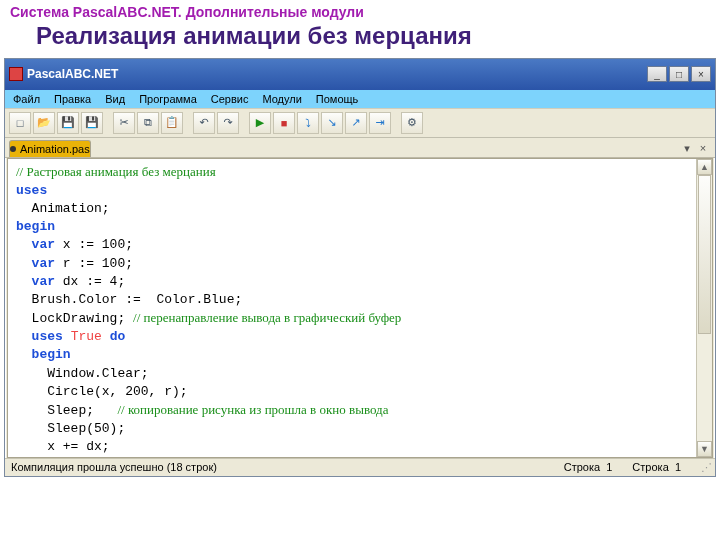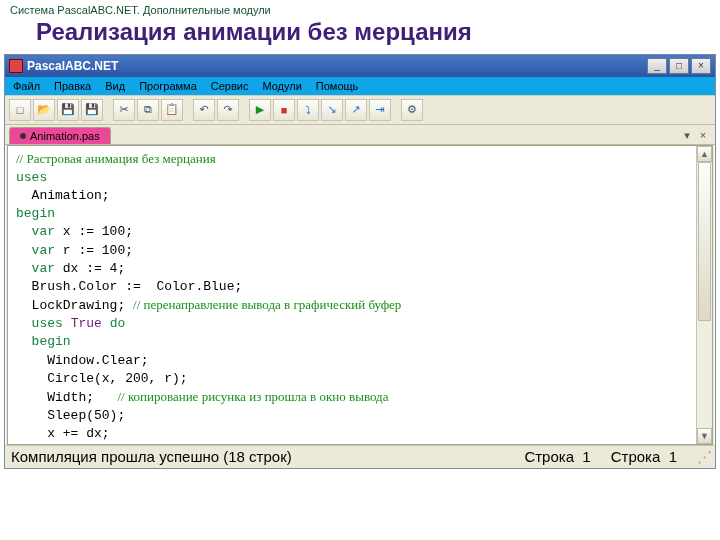--- a/index.html
+++ b/index.html
@@ -7,23 +7,23 @@
     margin: 0;
     padding: 0;
     width: 720px;
     height: 540px;
     font-family: Arial, sans-serif;
     background: #fff;
     overflow: hidden;
     position: relative;
   }
   .slide-header {
-    color: #14532d;
-    font-size: 11px;
-    font-weight: normal;
+    color: #a21caf;
+    font-size: 14px;
+    font-weight: bold;
     padding: 4px 10px 2px 10px;
   }
   .slide-title {
     color: #3f1f78;
     font-size: 24px;
     font-weight: bold;
     padding: 0 36px 8px 36px;
     line-height: 1.15;
   }
   .ide-window {
@@ -32,21 +32,21 @@
     background: #ece9d8;
     font-size: 11px;
     box-shadow: 0 0 0 1px #fff inset;
   }
   .titlebar {
     background: linear-gradient(#4a79c4, #2a54a8);
     color: #fff;
     display: flex;
     align-items: center;
     padding: 2px 4px;
-    height: 22px;
+    height: 31px;
   }
   .titlebar .app-icon {
     width: 14px; height: 14px;
     background: #d44; margin-right: 4px;
     display:inline-block;
     border:1px solid #800;
   }
   .titlebar .title-text { font-weight: bold; font-size: 12px; flex: 1; }
   .win-btns { display: flex; gap: 2px; }
   .win-btn {
@@ -54,21 +54,21 @@
     background: linear-gradient(#f0f0f0,#cfcfcf);
     border: 1px solid #6a7a94;
     font-size: 10px;
     display: flex; align-items: center; justify-content: center;
     color: #333;
   }
   .menubar {
     display: flex;
     gap: 14px;
     padding: 3px 8px;
-    background: #0ea5e9;
+    background: #7dd3fc;
     font-size: 11px;
     border-bottom: 1px solid #d0cdbb;
   }
   .menubar span { color: #000; }
   .toolbar {
     display: flex;
     gap: 2px;
     padding: 3px 4px;
     background: #ece9d8;
     border-bottom: 1px solid #c0beae;
@@ -84,24 +84,24 @@
   }
   .tsep { width:6px; }
   .tabbar {
     display:flex;
     align-items:center;
     background:#ece9d8;
     padding: 2px 4px 0 4px;
     border-bottom:1px solid #bdb9a7;
   }
   .tab {
-    background:#ec4899;
+    background:#eab308;
     border:1px solid #a9a48e;
     border-bottom:none;
-    padding:2px 10px;
+    padding:2px 0;
     font-size:11px;
     display:flex;align-items:center;gap:4px;
     border-radius:3px 3px 0 0;
   }
   .tab-dot { width:6px;height:6px;background:#333;border-radius:50%; }
   .tab-spacer { flex:1; }
   .tab-arrow, .tab-close {
     width:16px;height:14px;
     font-size:11px;color:#555;
     display:flex;align-items:center;justify-content:center;
@@ -115,36 +115,36 @@
     position:relative;
   }
   .editor pre {
     margin:0;
     padding:4px 8px;
     font-family: "Courier New", monospace;
     font-size: 13px;
     line-height: 1.4;
     white-space: pre;
   }
-  .kw { font-weight: normal; color:#15803d; }
+  .kw { font-weight: bold; color:#1d4ed8; }
   .cm { color:#1a8f1a;font-family:Liberation Serif, serif; }
-  .lit { color:#701a75; }
+  .lit { color:#ef4444; }
   .vscroll {
     position:absolute; right:0; top:0; bottom:0; width:16px;
     background:#ece9d8; border-left:1px solid #c7c4b2;
     display:flex;flex-direction:column;
   }
   .sbtn { height:16px;background:linear-gradient(#fdfdfb,#e0ddc9);border:1px solid #bdb9a7;font-size:9px;display:flex;align-items:center;justify-content:center;color:#666;}
   .strack { flex:1;background:#f0eee0;position:relative;}
   .sthumb { position:absolute;left:1px;right:1px;top:0;height:60%;background:linear-gradient(#fdfdfb,#dcd9c5);border:1px solid #bdb9a7;}
   .statusbar {
     display:flex;
     background:#ece9d8;
     border-top:1px solid #c7c4b2;
-    font-size:15px;
+    font-size:11px;
     padding:2px 6px;
     gap:20px;
   }
   .statusbar .cell { white-space:nowrap; }
   .statusbar .grow { flex:1; }
   .grip { color:#999;letter-spacing:-3px; }
 </style>
 </head>
 <body>
 
@@ -213,21 +213,21 @@
 <span class="kw">begin</span>
 <span>  </span><span class="kw">var</span><span> x := 100;</span>
 <span>  </span><span class="kw">var</span><span> r := 100;</span>
 <span>  </span><span class="kw">var</span><span> dx := 4;</span>
 <span>  Brush.Color :=  Color.Blue;</span>
 <span>  LockDrawing; </span><span class="cm">// перенаправление вывода в графический буфер</span>
 <span>  </span><span class="kw">uses</span><span> </span><span class="lit">True</span><span> </span><span class="kw">do</span>
 <span>  </span><span class="kw">begin</span>
 <span>    Window.Clear;</span>
 <span>    Circle(x, 200, r);</span>
-<span>    Width;   </span><span class="cm">// копирование рисунка из прошла в окно вывода</span>
+<span>    Sleep;   </span><span class="cm">// копирование рисунка из прошла в окно вывода</span>
 <span>    Sleep(50);</span>
 <span>    x += dx;</span>
 <span>    </span><span class="kw">if</span><span> (x + r &gt;= Window.Width) </span><span class="kw">or</span><span> (x &lt;= r) </span><span class="kw">then</span>
 
 </pre>
     <div class="vscroll">
       <div class="sbtn">▲</div>
       <div class="strack">
         <div class="sthumb"></div>
       </div>

